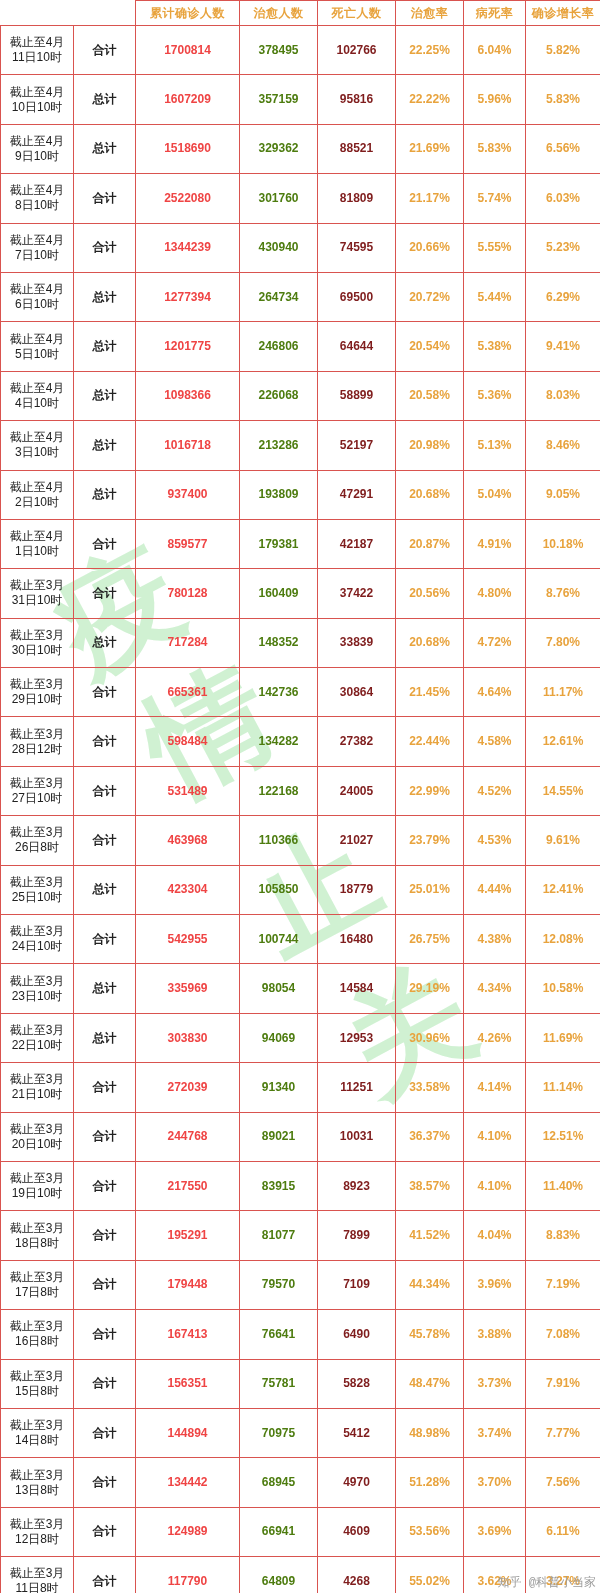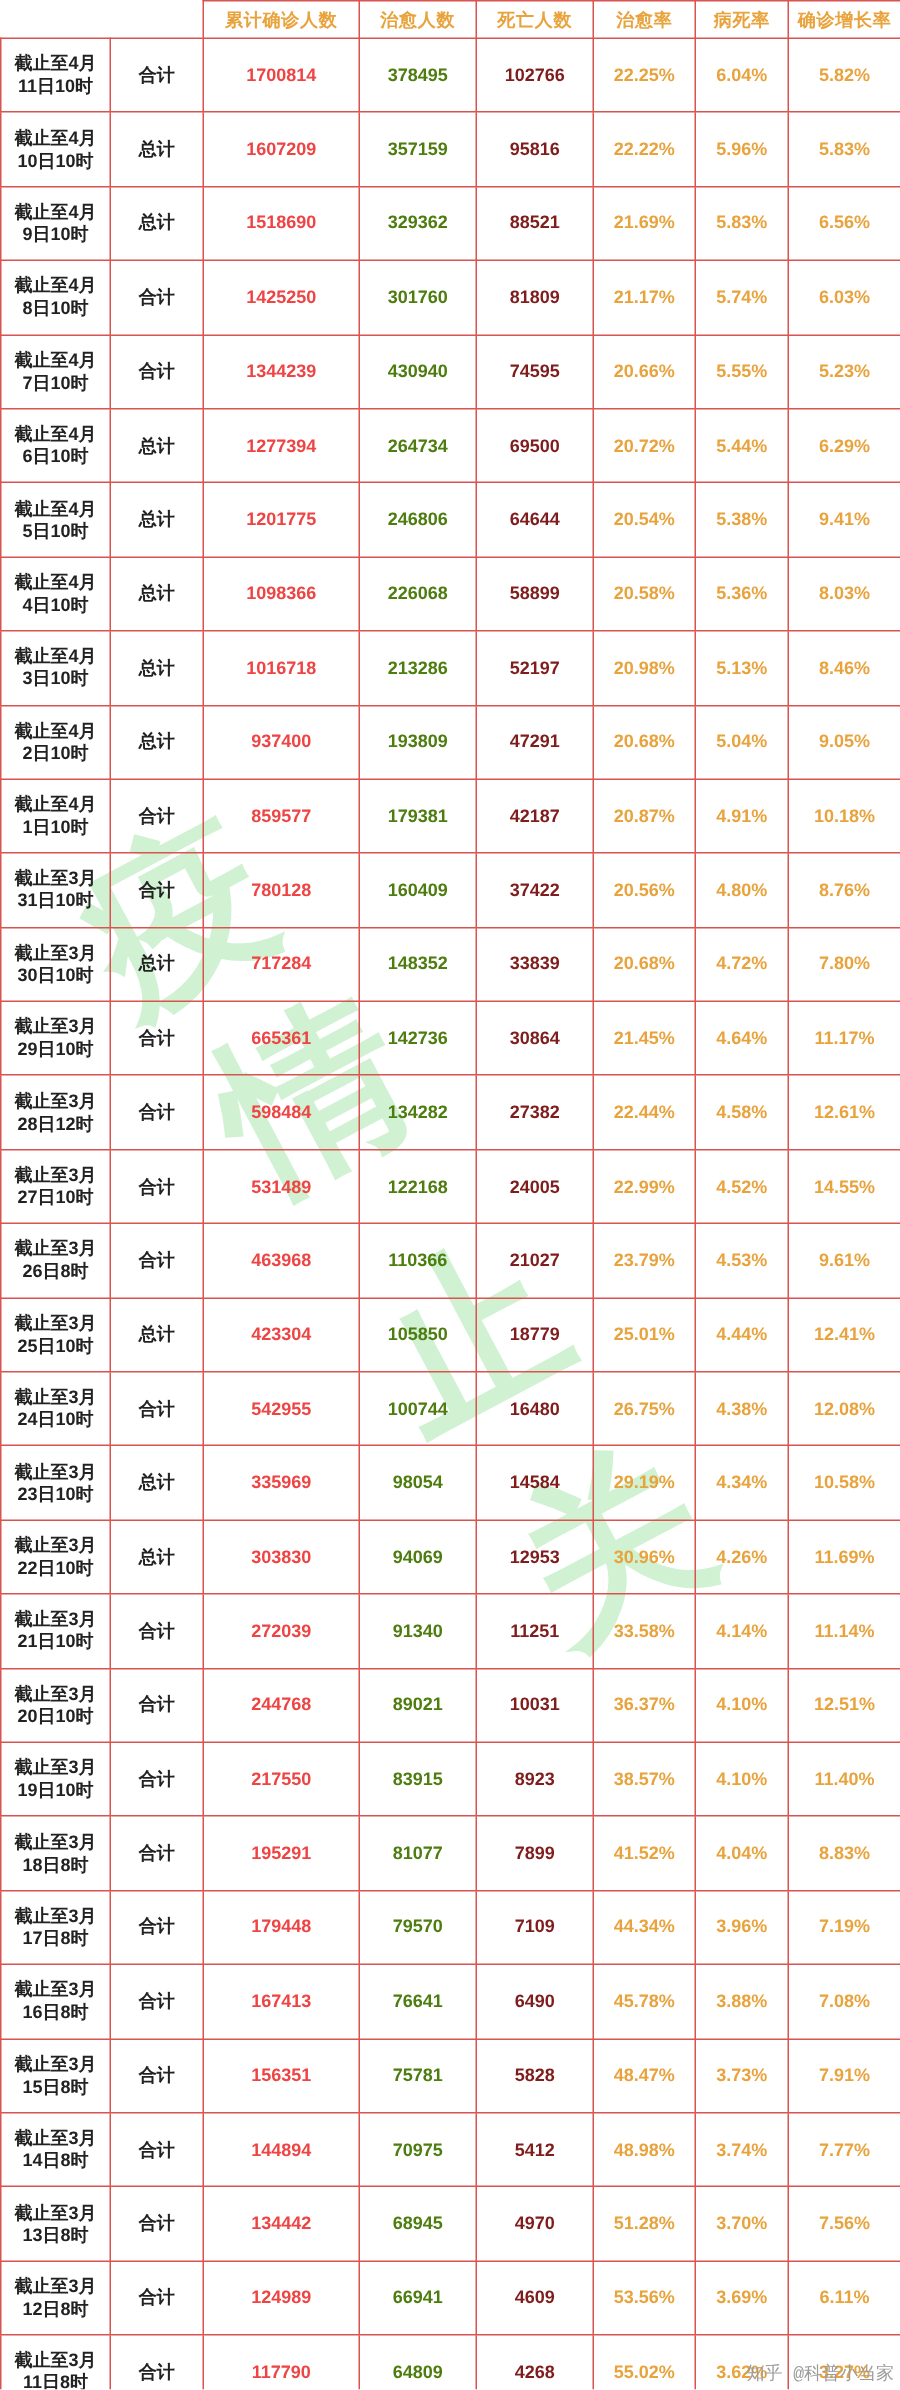--- a/index.html
+++ b/index.html
@@ -68,21 +68,21 @@
     font-weight: bold;
     color: #e8a33d;
     letter-spacing: 0.5px;
   }
   thead th.blank-head { border-left: none; border-top: none; }
   thead th.first-blank { border: none; }
   thead th.second-blank { border: none; }
 
   td.date {
     font-size: 11.5px;
-    font-weight: bold;
+    font-weight: normal;
     color: #222222;
     line-height: 1.35;
     white-space: pre-line;
     padding: 2px 0;
   }
   td.type {
     font-size: 12px;
     font-weight: bold;
     color: #222222;
   }
@@ -187,21 +187,21 @@
           <td class="num-cure">329362</td>
           <td class="num-dead">88521</td>
           <td class="pct">21.69%</td>
           <td class="pct">5.83%</td>
           <td class="pct">6.56%</td>
         </tr>
         <tr>
           <td class="date">截止至4月
 8日10时</td>
           <td class="type">合计</td>
-          <td class="num-conf">1425250</td>
+          <td class="num-conf">2522080</td>
           <td class="num-cure">301760</td>
           <td class="num-dead">81809</td>
           <td class="pct">21.17%</td>
           <td class="pct">5.74%</td>
           <td class="pct">6.03%</td>
         </tr>
         <tr>
           <td class="date">截止至4月
 7日10时</td>
           <td class="type">合计</td>

